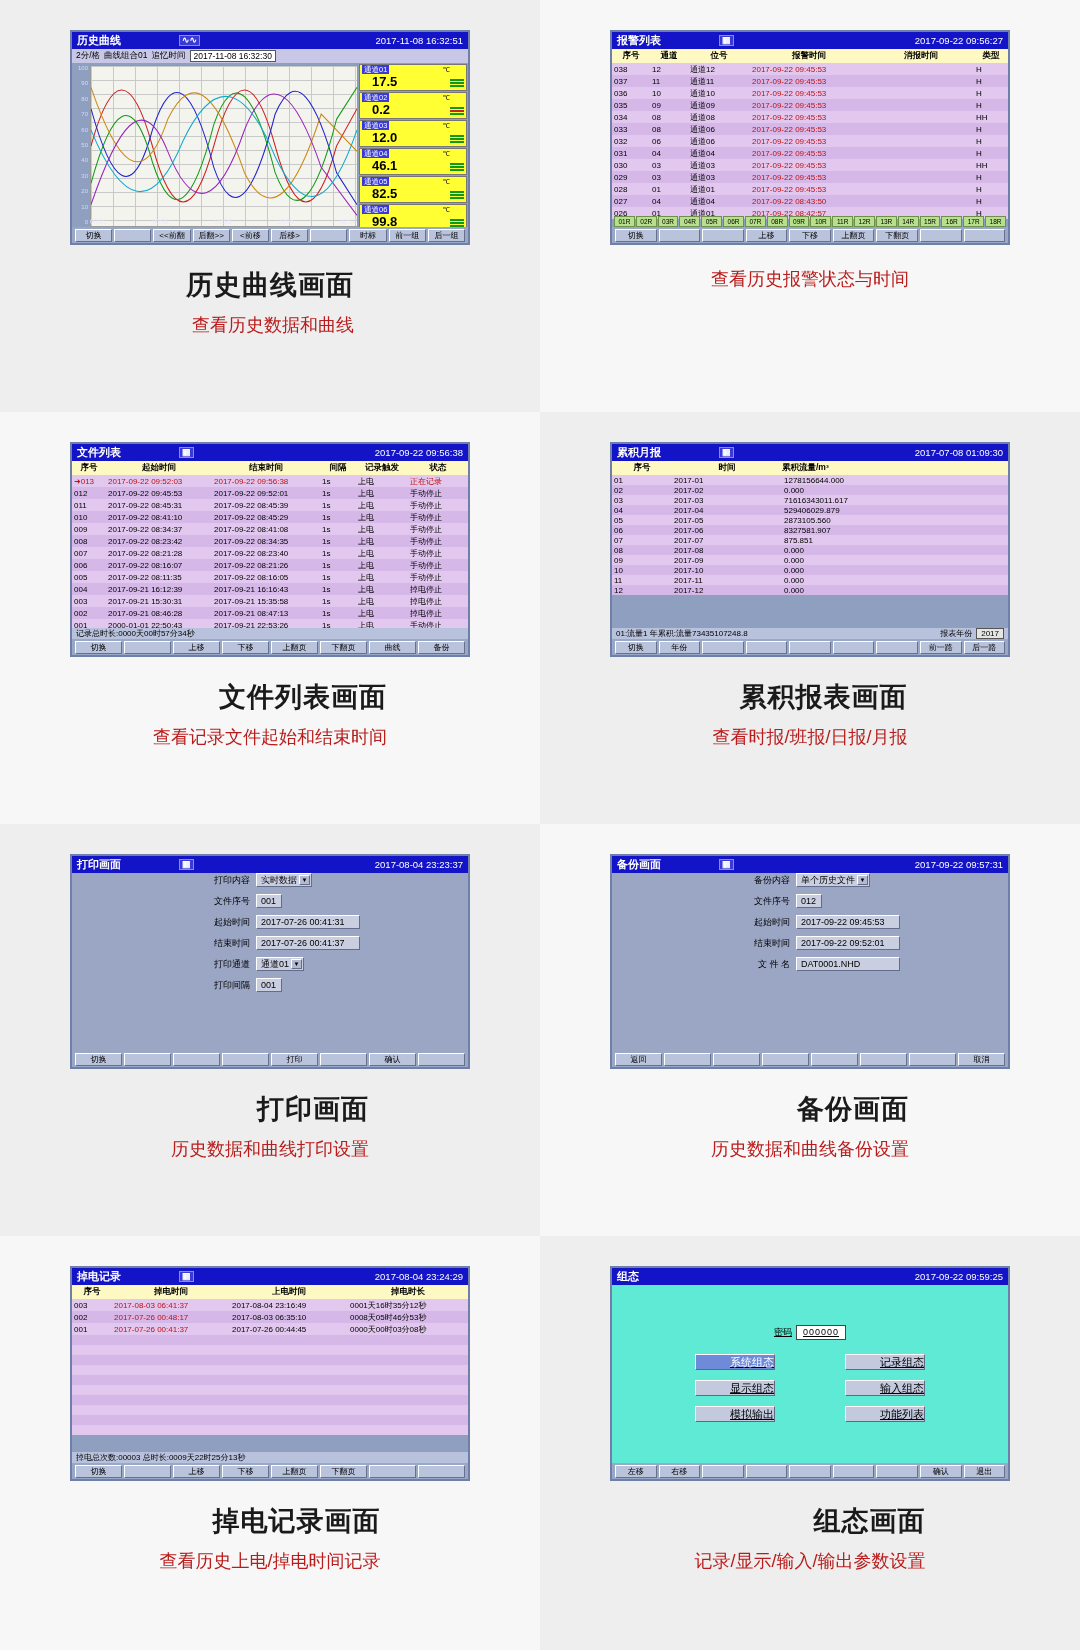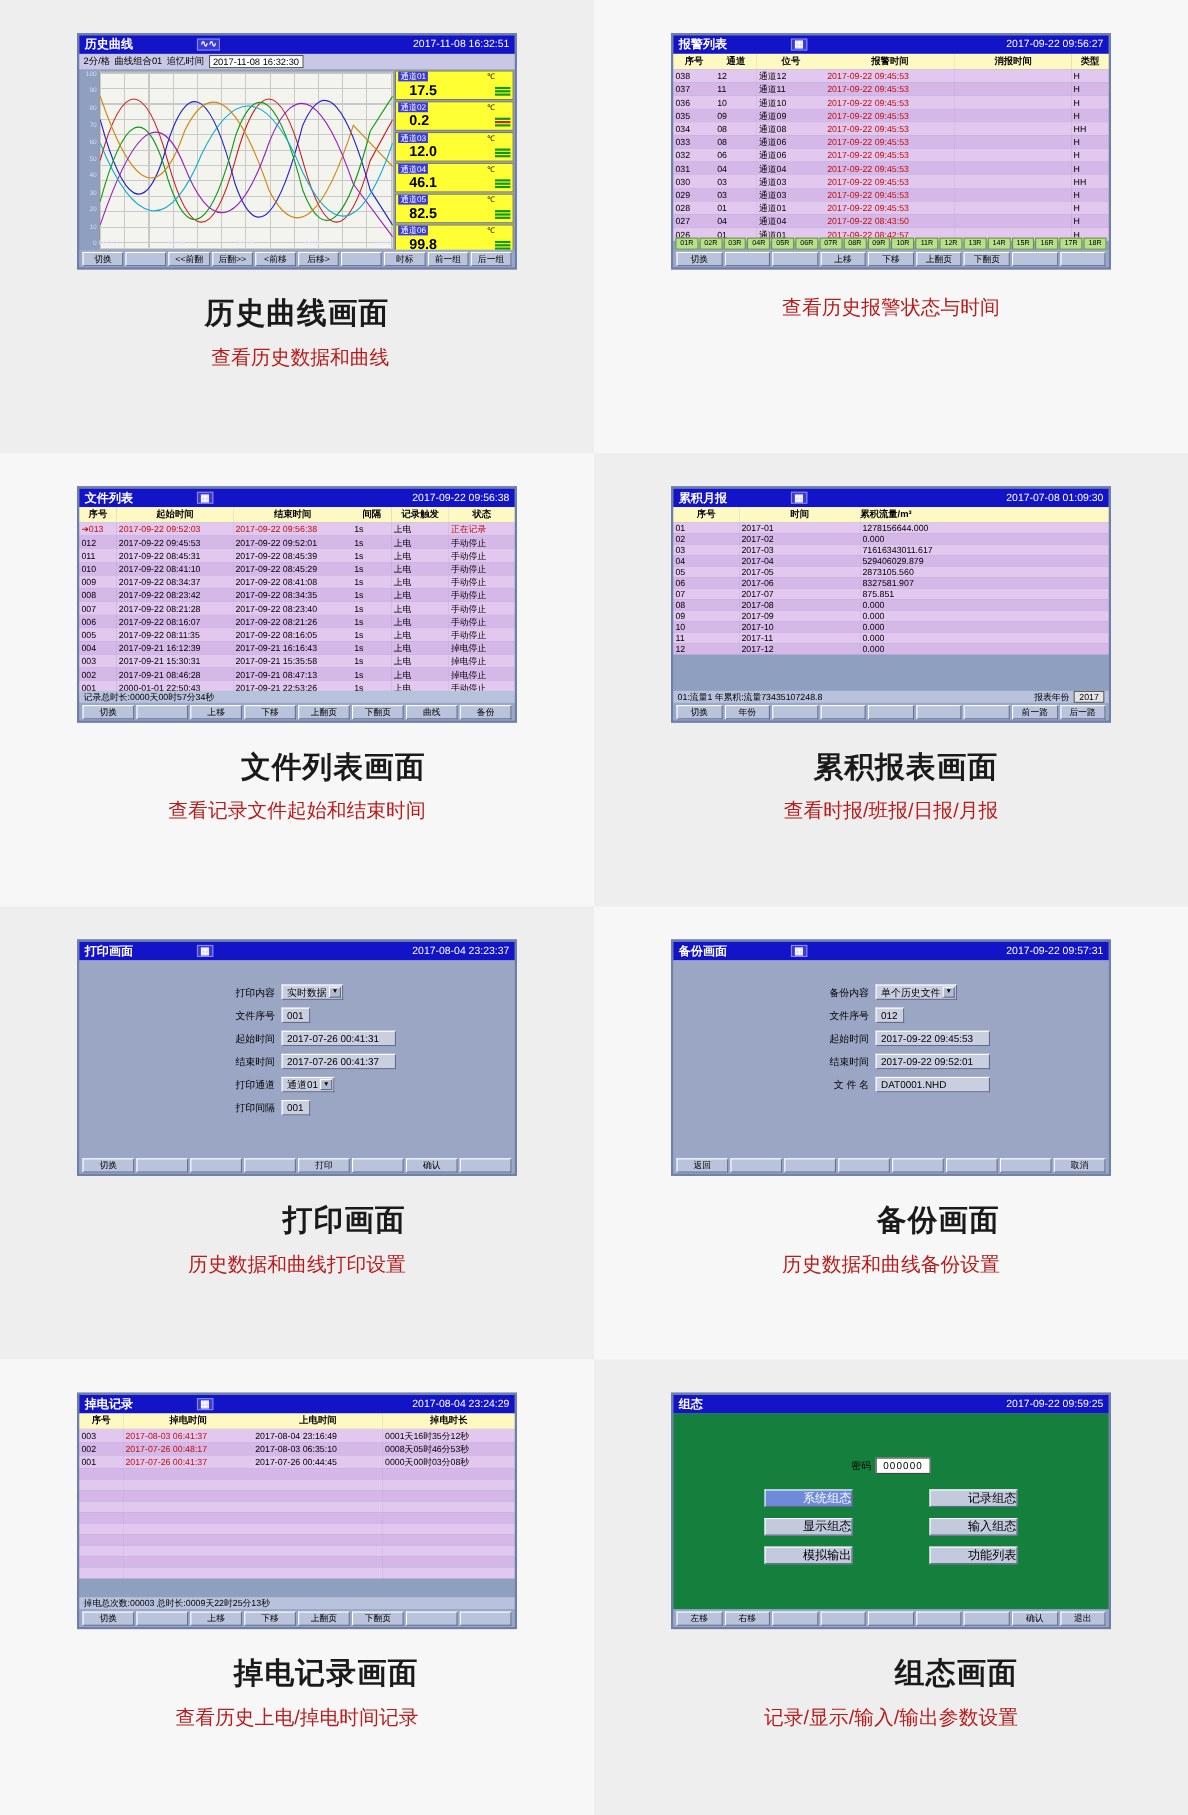--- a/index.html
+++ b/index.html
@@ -153,21 +153,20 @@
     height:11px; background:#b8c2dc; font-size:8px;
     display:flex; align-items:center; padding:0 4px;
   }
   .sumline .right { margin-left:auto; display:flex; align-items:center; gap:4px; }
   .sumline .ybox { background:#e5e5e5; border:1px solid #555; padding:0 4px; }
 
   
   .form {
     position:absolute; top:17px; left:0; right:0; bottom:16px;
     background:#9aa6c4;
-    padding-top:22px;
     font-size:9px;
   }
   .form .row {
     display:flex; align-items:center; margin:0 0 7px 0;
     padding-left:120px;
   }
   .form .lbl { width:58px; text-align:right; margin-right:6px; font-size:9px; color:#000; }
   .form .inp {
     background:#c9cfe0; border:1px solid #fff;
     border-right-color:#636c88; border-bottom-color:#636c88;
@@ -180,21 +179,21 @@
     font-size:9px; padding:0 14px 0 4px; line-height:12px; position:relative;
   }
   .form .sel .ar {
     position:absolute; right:1px; top:1px; width:11px; height:10px;
     background:#b2bad0; border:1px solid #fff;
     border-right-color:#636c88; border-bottom-color:#636c88;
     font-size:6px; text-align:center; line-height:9px;
   }
 
   
-  .cfg { position:absolute; top:17px; left:0; right:0; bottom:16px; background:#15803d; }
+  .cfg { position:absolute; top:17px; left:0; right:0; bottom:16px; background:#5eead4;text-decoration:underline; }
   .cfg .pwrow {
     display:flex; align-items:center; justify-content:center;
     margin-top:40px; gap:4px; font-size:9px;
   }
   .cfg .pwbox { background:#fff; border:1px solid #444; padding:0 6px; font-size:9px; line-height:13px; letter-spacing:1px;}
   .cfg .btns {
     margin-top:14px; display:grid;
     grid-template-columns:80px 80px; gap:10px 70px;
     justify-content:center;
   }

